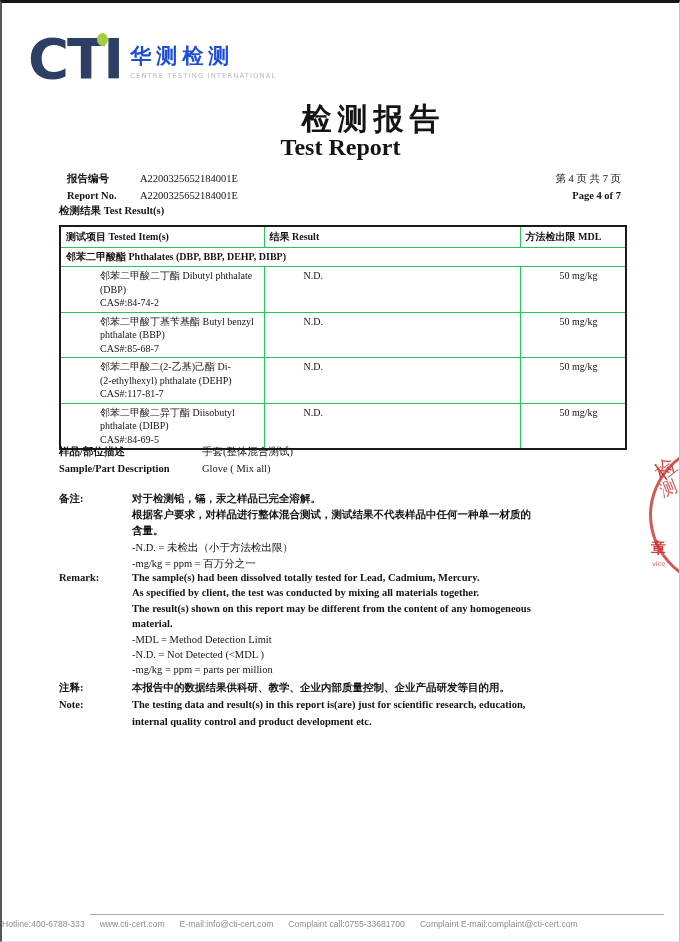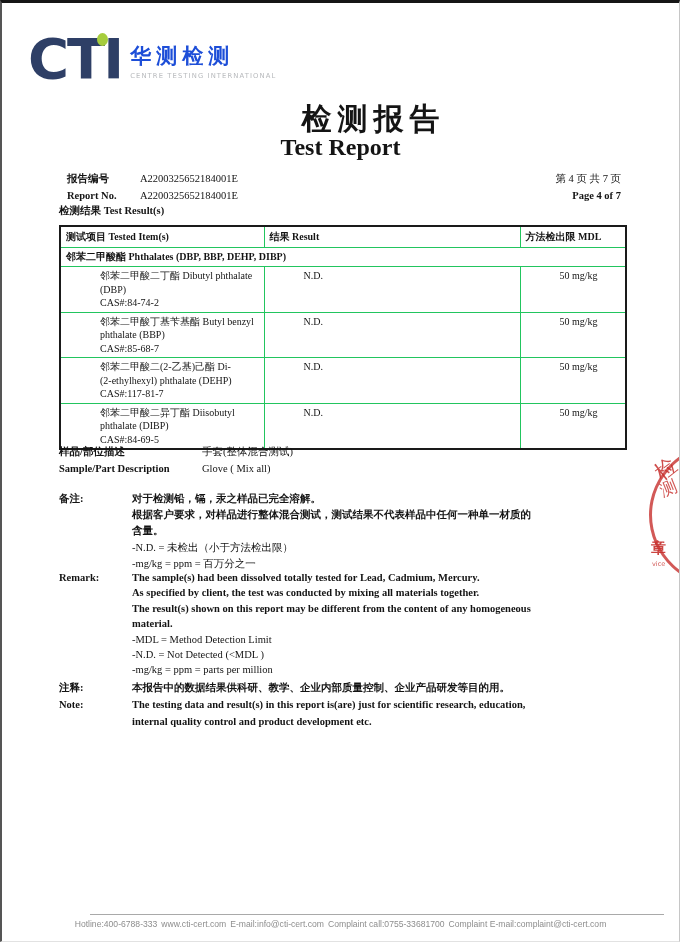--- a/index.html
+++ b/index.html
@@ -50,21 +50,21 @@
   .block .lab{width:73px; font-weight:bold; flex:none;}
   .block .content{width:492px;}
   .remark-cn{top:488px; line-height:16.2px;}
   .remark-en{top:567px; line-height:15.4px;}
   .note{top:676px; line-height:17px;}
   
   .seal-circle{left:647px; top:438px; width:150px; height:142px; border:3px solid rgba(199,48,45,.8); border-radius:50%;}
   .seal-char{color:#c7302d; position:absolute;}
   
   .footer-rule{top:911px; left:88px; width:574px; height:1px; background:#a9a9a9;}
-  .footer{top:916px; left:0; width:100%; display:flex; justify-content:center; gap:4px;
+  .footer{top:916px; left:0; width:100%; display:flex; gap:15px;
     font-family:"Liberation Sans","DejaVu Sans",sans-serif; font-size:8.6px; color:#8d8d8d;}
 </style>
 </head>
 <body>
 
 <div class="page">
 
   <div class="abs logo">
     <span class="logo-cti">CTI</span>
     <span class="logo-dot"></span>

